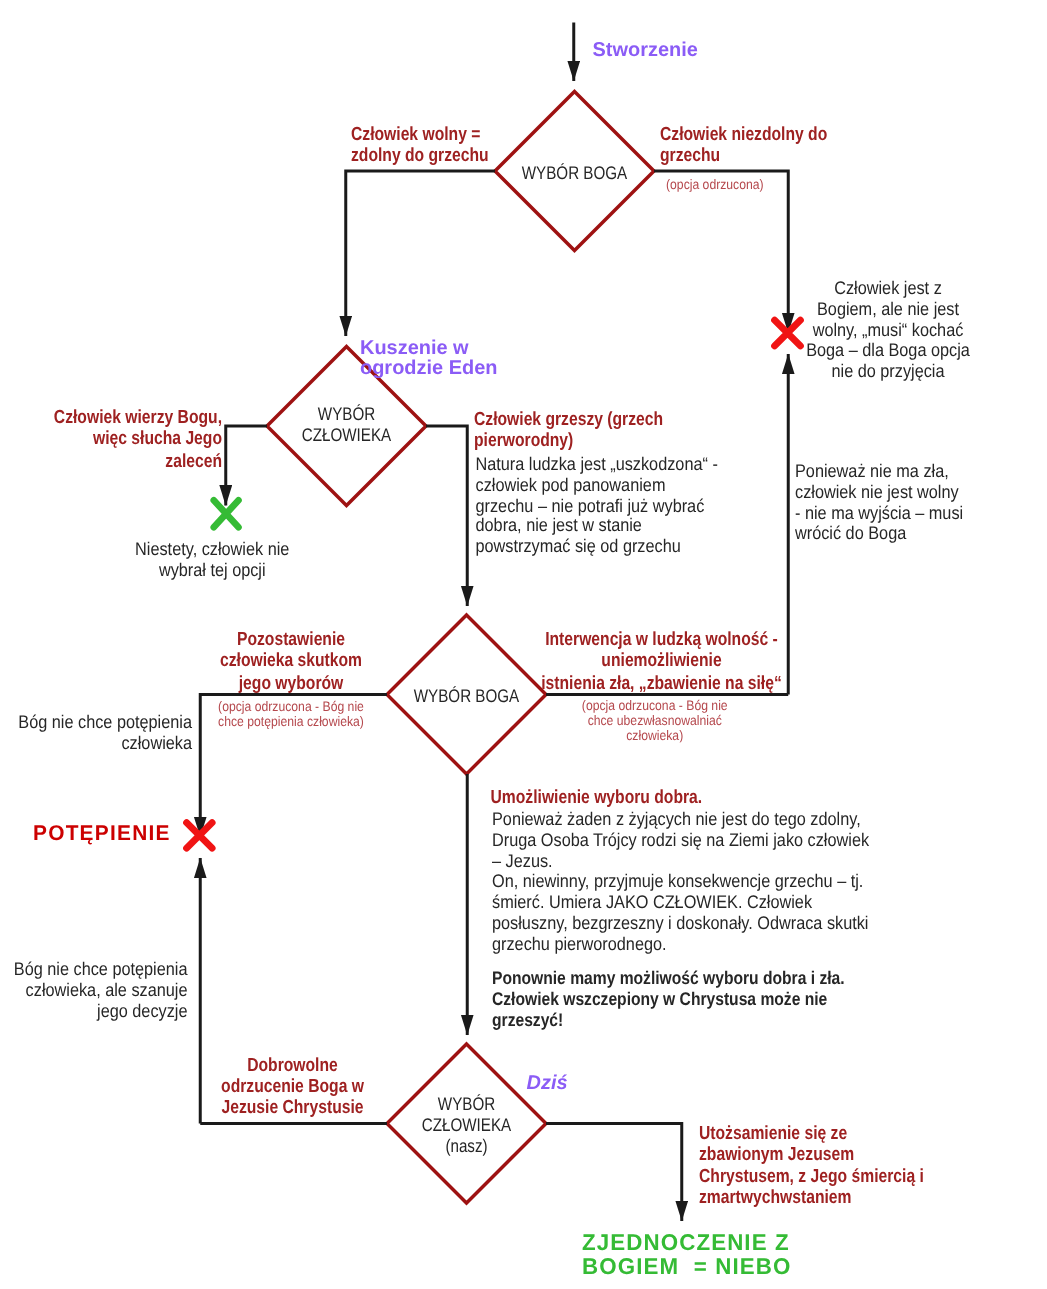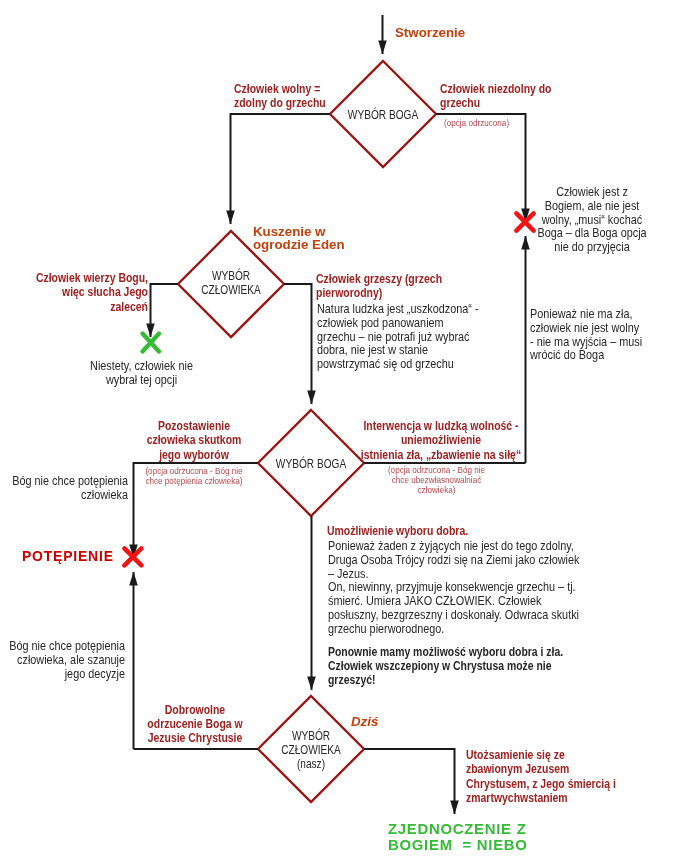--- a/index.html
+++ b/index.html
@@ -6,21 +6,21 @@
   
   body{width:698px;height:859px;font-family:"Liberation Sans",sans-serif;position:relative;overflow:hidden;}
   #stage{position:absolute;left:0;top:0;width:698px;height:859px;background:#fff;}
   svg.lines{position:absolute;left:0;top:0;width:698px;height:859px;}
   .lbl{position:absolute;white-space:pre-wrap;transform-origin:left top;}
   
   .lbl.c{transform-origin:center top;}
   .lbl.r{transform-origin:right top;}
   .red-b{color:#9e2121;font-weight:bold;font-size:12.6px;line-height:14.35px;transform:scaleX(.83) translateZ(0);}
   .red-s{color:#b5484d;font-size:9.2px;line-height:10.1px;transform:scaleX(.885) translateZ(0);}
-  .blue-b{color:#c2410c;font-weight:bold;font-size:13.3px;line-height:13.1px;transform:scaleX(1) translateZ(0);}
+  .blue-b{color:#8b5cf6;font-weight:bold;font-size:13.3px;line-height:13.1px;transform:scaleX(1) translateZ(0);}
   .body-t{color:#262626;font-size:12.2px;line-height:13.75px;transform:scaleX(.89) translateZ(0);}
   .node-lbl{position:absolute;text-align:center;color:#262626;font-size:12.2px;line-height:14.3px;white-space:pre-line;transform:scaleX(.83) translateZ(0);transform-origin:center top;}
   .green-b{color:#35bb35;font-weight:bold;font-size:15.2px;line-height:16px;letter-spacing:0.75px;transform:scaleX(.98) translateZ(0);}
   .body-b{color:#262626;font-size:12.2px;line-height:13.8px;font-weight:bold;transform:scaleX(.855) translateZ(0);}
   .potep{color:#cc0000;font-weight:bold;font-size:14.2px;letter-spacing:0.85px;transform:scaleX(.98) translateZ(0);}
 </style>
 </head>
 <body>
 
 <div id="stage">
@@ -65,21 +65,21 @@
 
   <div class="node-lbl" style="left:333px;top:107.5px;width:100px;">WYBÓR BOGA</div>
   <div class="node-lbl" style="left:175.5px;top:269px;width:110px;">WYBÓR
 CZŁOWIEKA</div>
   <div class="node-lbl" style="left:261px;top:456.5px;width:100px;">WYBÓR BOGA</div>
   <div class="node-lbl" style="left:255.5px;top:728.5px;width:110px;">WYBÓR
 CZŁOWIEKA
 (nasz)</div>
 
   <div class="lbl blue-b" style="left:395px;top:25.5px;">Stworzenie</div>
-  <div class="lbl blue-b" style="left:253px;top:224.5px;">Kuszenie w
+  <div class="lbl blue-b" style="left:240px;top:224.5px;">Kuszenie w
 ogrodzie Eden</div>
   <div class="lbl blue-b" style="left:351px;top:715px;font-style:italic;">Dziś</div>
 
   <div class="lbl red-b" style="left:234px;top:82px;">Człowiek wolny =
 zdolny do grzechu</div>
   <div class="lbl red-b" style="left:440px;top:82px;">Człowiek niezdolny do
 grzechu</div>
   <div class="lbl red-s" style="left:444px;top:118px;">(opcja odrzucona)</div>
 
   <div class="lbl r red-b" style="left:-15px;top:271px;width:163px;text-align:right;">Człowiek wierzy Bogu,

